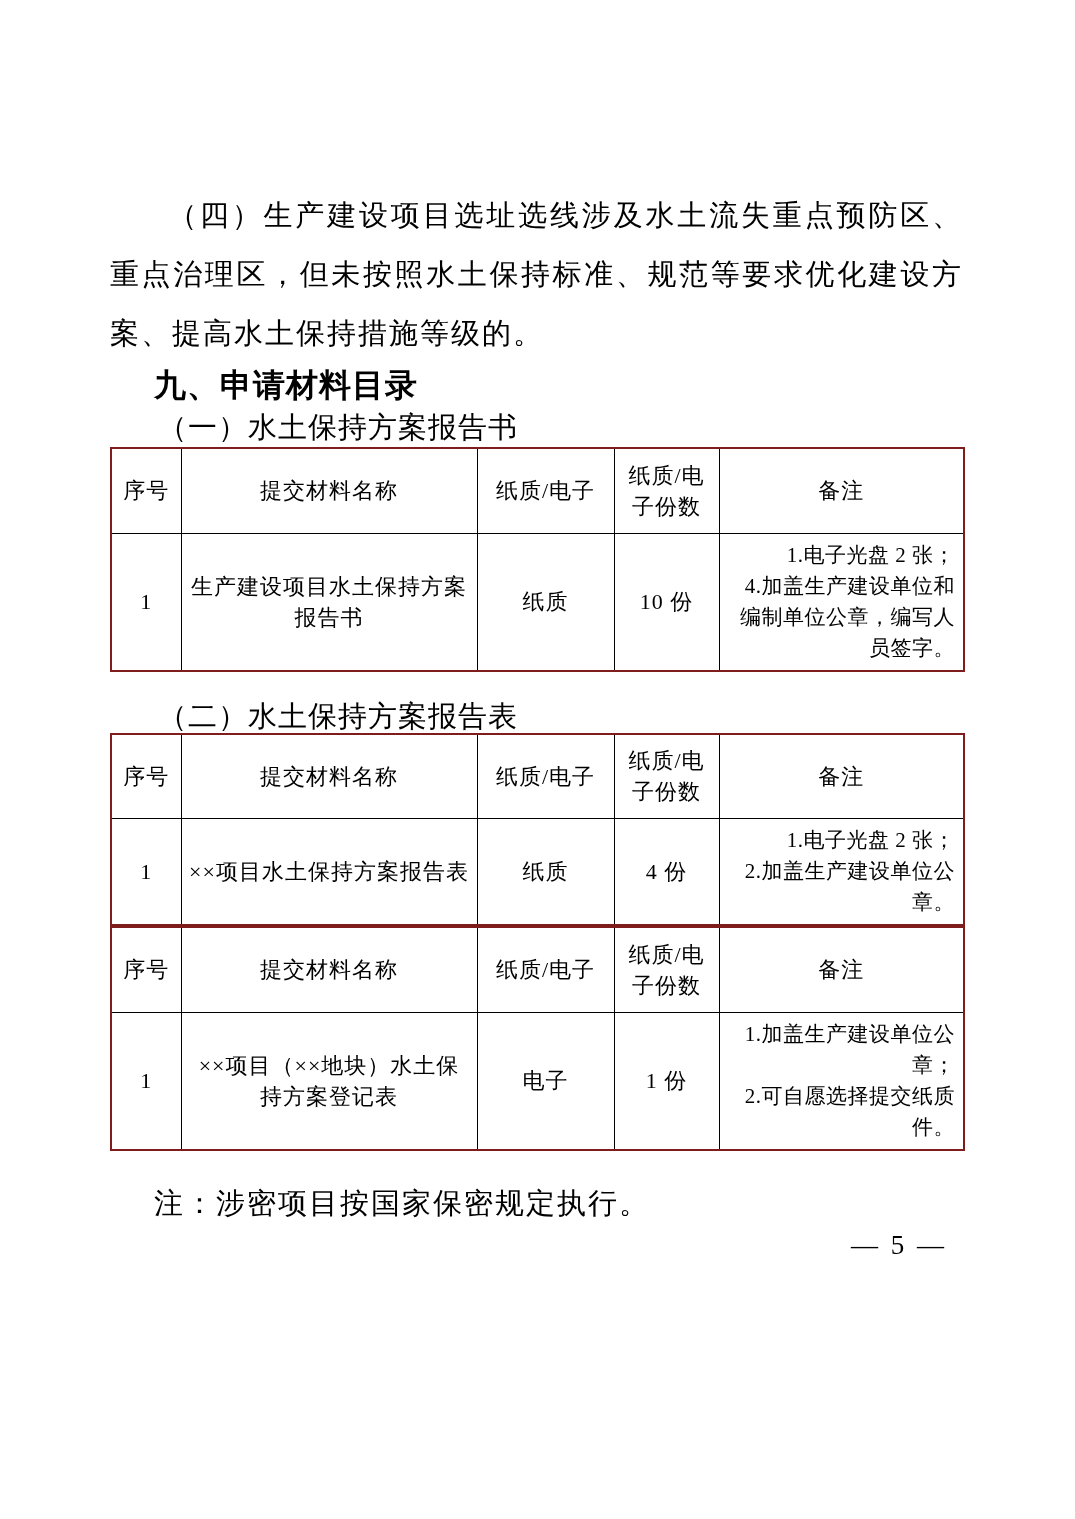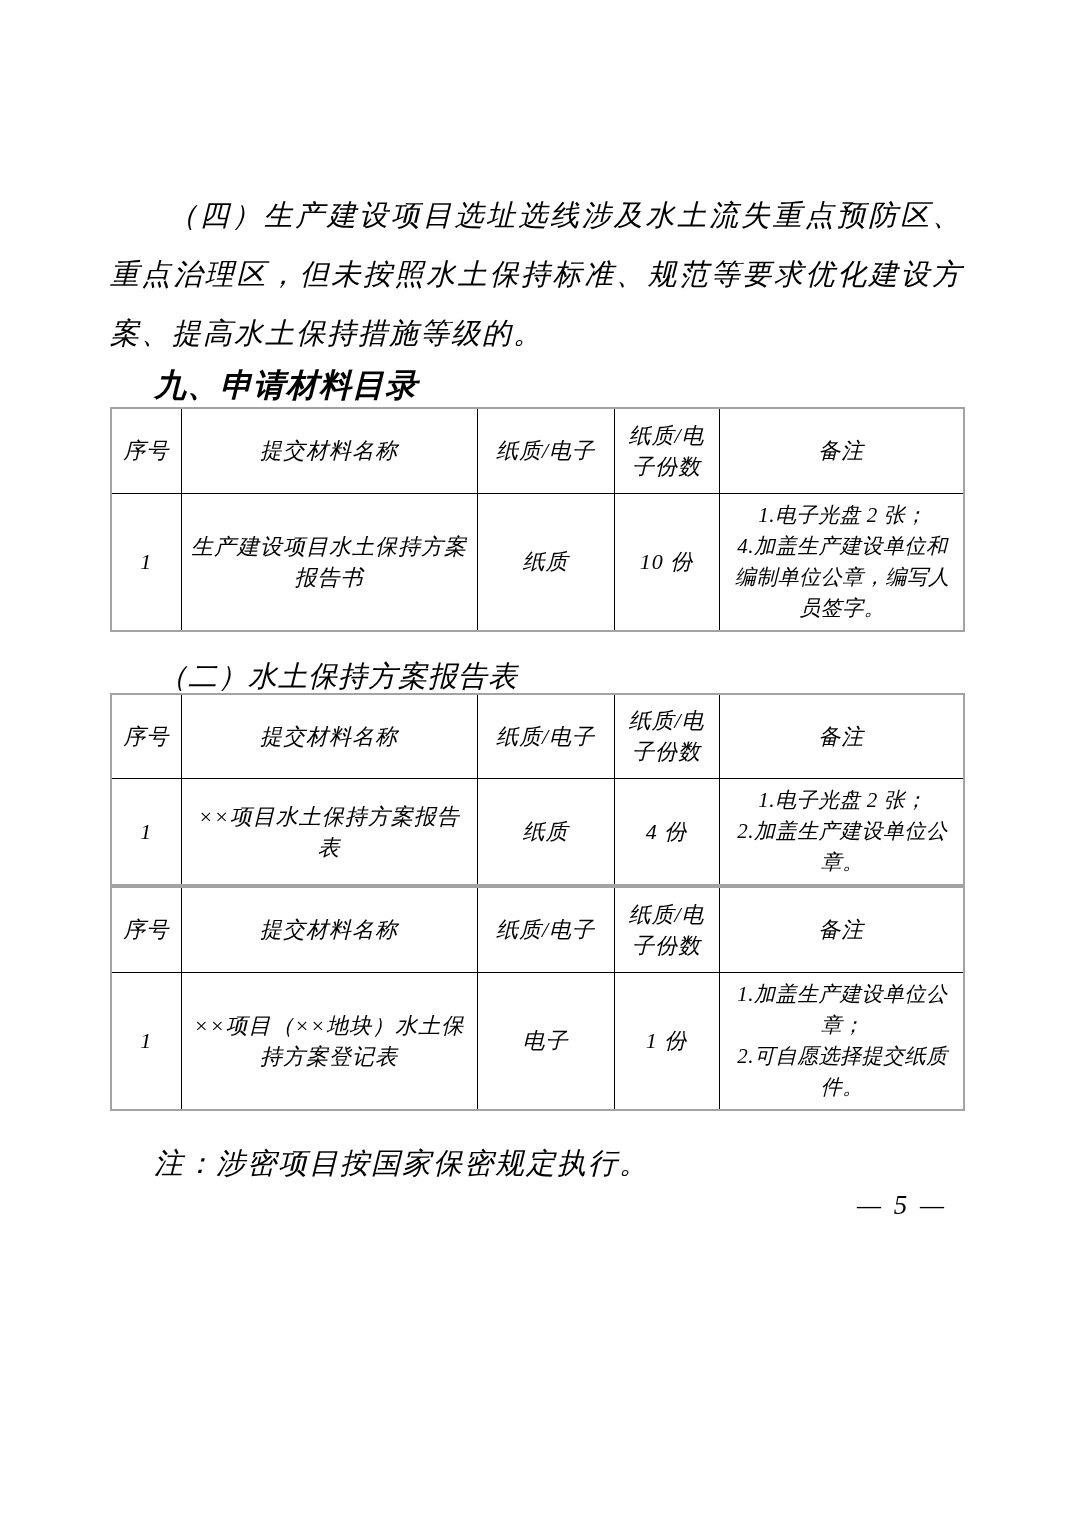--- a/index.html
+++ b/index.html
@@ -6,21 +6,20 @@
   html, body { background: #ffffff; }
   .page {
     position: relative;
     width: 1075px;
     height: 1519px;
     background: #ffffff;
     color: #000000;
     font-family: "Liberation Serif", "DejaVu Serif", serif;
     padding: 186px 112px 0 110px;
     overflow: hidden;
-    font-style: italic;
   }
   .body-para {
     font-size: 29px;
     line-height: 59px;
     text-indent: 58px;
     text-align: justify;
     letter-spacing: 2px;
   }
   .section-heading {
     font-family: "Liberation Sans", "DejaVu Sans", sans-serif;
@@ -35,34 +34,34 @@
     letter-spacing: 1px;
     text-indent: 48px;
   }
   .subtitle-1 { line-height: 40px; }
   .subtitle-2 { margin-top: 28px; line-height: 33px; }
   .subtitle-3 { margin-top: 20px; line-height: 32px; }
   table.doc-table {
     border-collapse: collapse;
     width: 853px;
     table-layout: fixed;
-    border: 2px solid #a3a3a3;
+    border: 2px solid #7f1d1d;
   }
   table.doc-table td {
     border: 1px solid #000;
     text-align: center;
     vertical-align: middle;
     font-size: 22px;
     letter-spacing: 1px;
     padding: 4px 6px;
     line-height: 31px;
   }
   table.doc-table tr.header-row td { height: 85px; }
   table.doc-table td.remark-cell {
-    text-align: center;
+    text-align: right;
     font-size: 21px;
     line-height: 31px;
     letter-spacing: 0.5px;
     padding: 6px 8px 6px 10px;
   }
   .row-t1 td { height: 100px; }
   .row-t2 td { height: 83px; }
   .row-t3 td { height: 87px; border-radius: 20px; }
   .note {
     font-size: 29px;
@@ -81,20 +80,21 @@
 </style>
 </head>
 <body>
 
 <div class="page">
 
   <p class="body-para">（四）生产建设项目选址选线涉及水土流失重点预防区、重点治理区，但未按照水土保持标准、规范等要求优化建设方案、提高水土保持措施等级的。</p>
 
   <h2 class="section-heading">九、申请材料目录</h2>
 
+  <p class="subtitle subtitle-1">（一）水土保持方案报告书</p>
   <table class="doc-table">
     <colgroup>
       <col style="width:70px">
         <col style="width:296px">
         <col style="width:137px">
         <col style="width:105px">
         <col style="width:245px">
     </colgroup>
     <tbody>
         <tr class="header-row">

